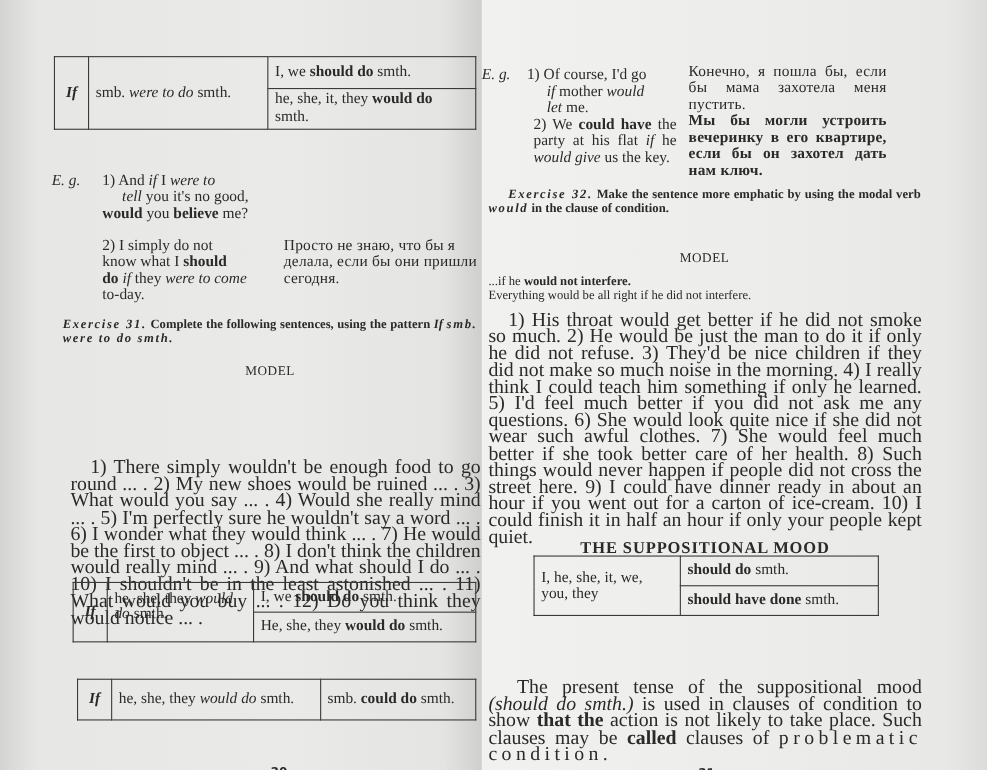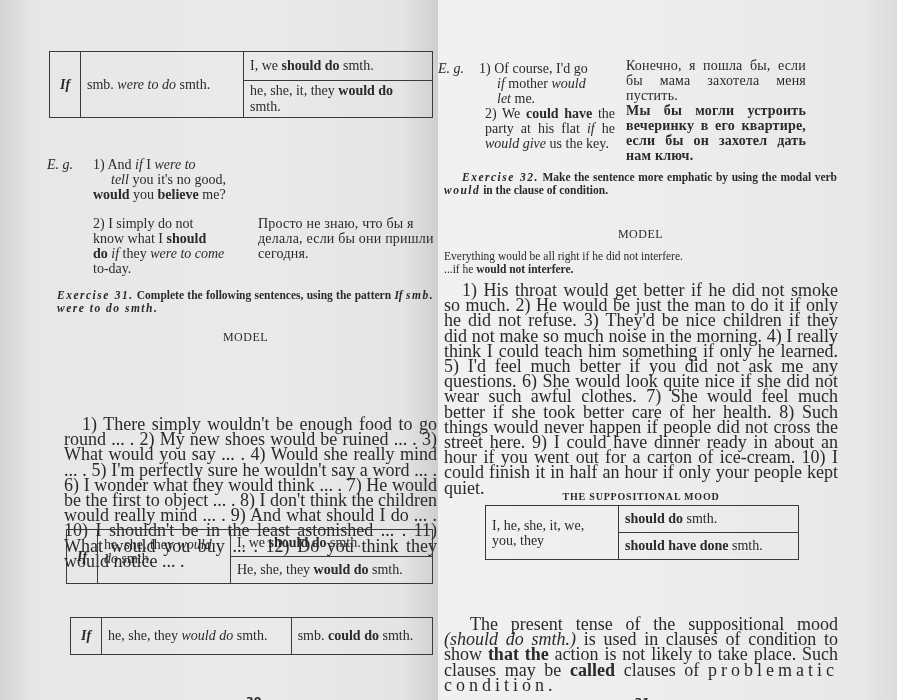--- a/index.html
+++ b/index.html
@@ -15,21 +15,21 @@
   .i{font-style:italic;}
   .eg{font-size:14px;line-height:15px;}
   .ru{font-size:14px;line-height:15px;letter-spacing:0.2px;}
   .ex-title{font-size:11.5px;line-height:13px;font-weight:bold;}
   .ex-title .ex{font-style:italic;letter-spacing:1.5px;}
   .model{font-size:12px;text-align:center;letter-spacing:0.5px;}
   .small{font-size:11.5px;line-height:13px;}
   .para{font-size:18px;line-height:15.2px;text-align:justify;}
   .pnum{font-size:11px;font-weight:bold;font-family:"DejaVu Sans",sans-serif;}
   .sp{letter-spacing:4px;}
-  .heading{font-size:10px;font-weight:bold;letter-spacing:0.8px;text-align:center;}
+  .heading{font-size:15px;font-weight:bold;letter-spacing:0.8px;text-align:center;}
 </style>
 </head>
 <body>
 
 <div class="page page-left">
 
   <table class="gt" style="left:49px;top:51px;width:384px;">
     <tbody>
         <tr>
       <td class="if" rowspan="2">If</td>
@@ -136,22 +136,22 @@
   <div class="abs ru" style="left:188px;top:83px;width:180px;text-align:justify;font-weight:bold;">Мы бы могли устроить вечеринку в его квартире, если бы он захотел дать нам ключ.</div>
 
   <div class="abs ex-title" style="left:6px;top:151px;width:393px;text-align:justify;text-indent:18px;">
     <span class="ex">Exercise 32.</span>
     <span>Make the sentence more emphatic by using the modal verb</span>
     <span class="ex">would</span>
     <span>in the clause of condition.</span>
   </div>
   <div class="abs model" style="left:6px;top:207px;width:393px;">MODEL</div>
   <div class="abs small" style="left:6px;top:230px;width:393px;">
+    <div><span>...if he</span> <span class="b">would not interfere.</span></div>
     <div>Everything would be all right if he did not interfere.</div>
-    <div><span>...if he</span> <span class="b">would not interfere.</span></div>
   </div>
   <div class="abs para" style="left:6px;top:263px;width:394px;text-indent:18px;">1) His throat would get better if he did not smoke so much. 2) He would be just the man to do it if only he did not refuse. 3) They'd be nice children if they did not make so much noise in the morning. 4) I really think I could teach him something if only he learned. 5) I'd feel much better if you did not ask me any questions. 6) She would look quite nice if she did not wear such awful clothes. 7) She would feel much better if she took better care of her health. 8) Such things would never happen if people did not cross the street here. 9) I could have dinner ready in about an hour if you went out for a carton of ice-cream. 10) I could finish it in half an hour if only your people kept quiet.</div>
 
   <div class="abs heading" style="left:6px;top:471px;width:394px;">THE SUPPOSITIONAL MOOD</div>
 
   <table class="gt" style="left:47px;top:505px;width:314px;">
     <tbody>
         <tr>
       <td rowspan="2" style="width:120px;line-height:15px;">I, he, she, it, we, you, they</td>
       <td style="height:22px;">

